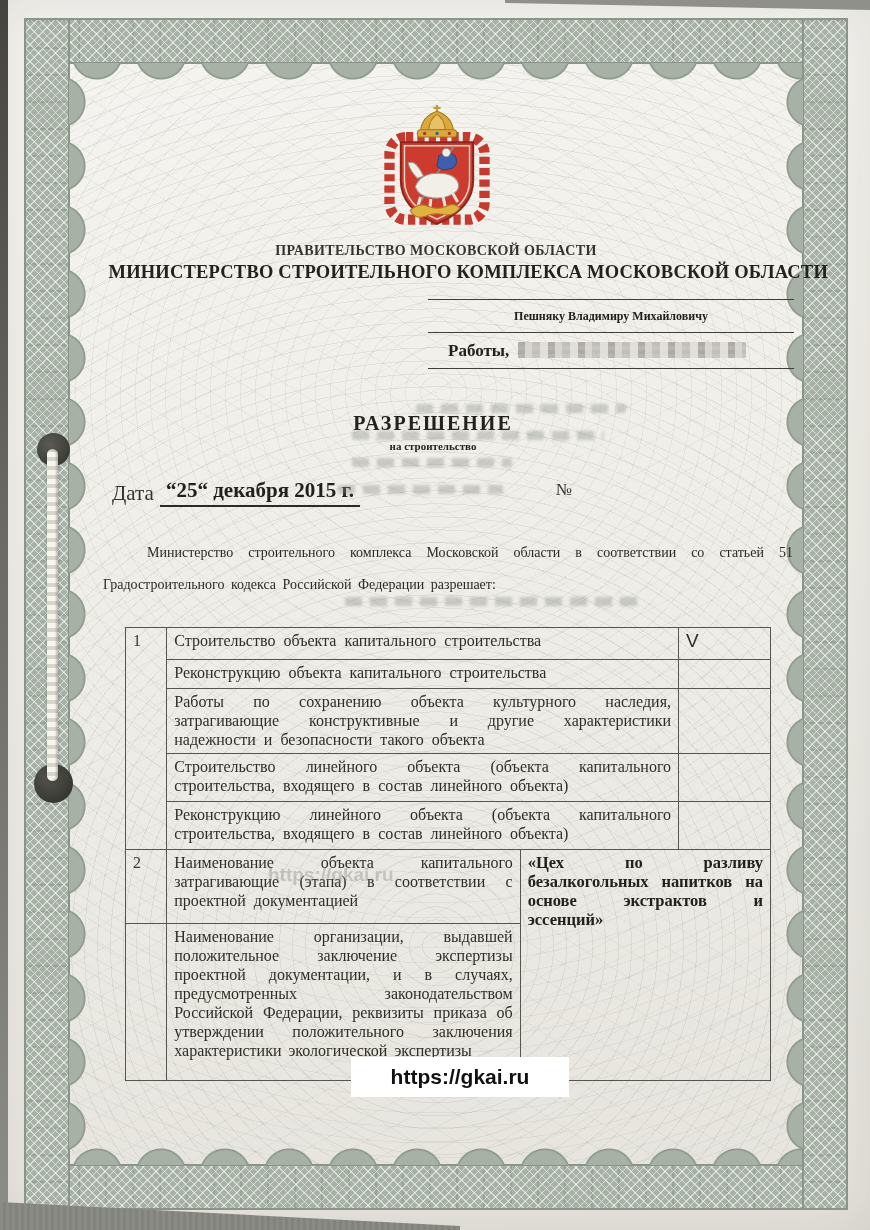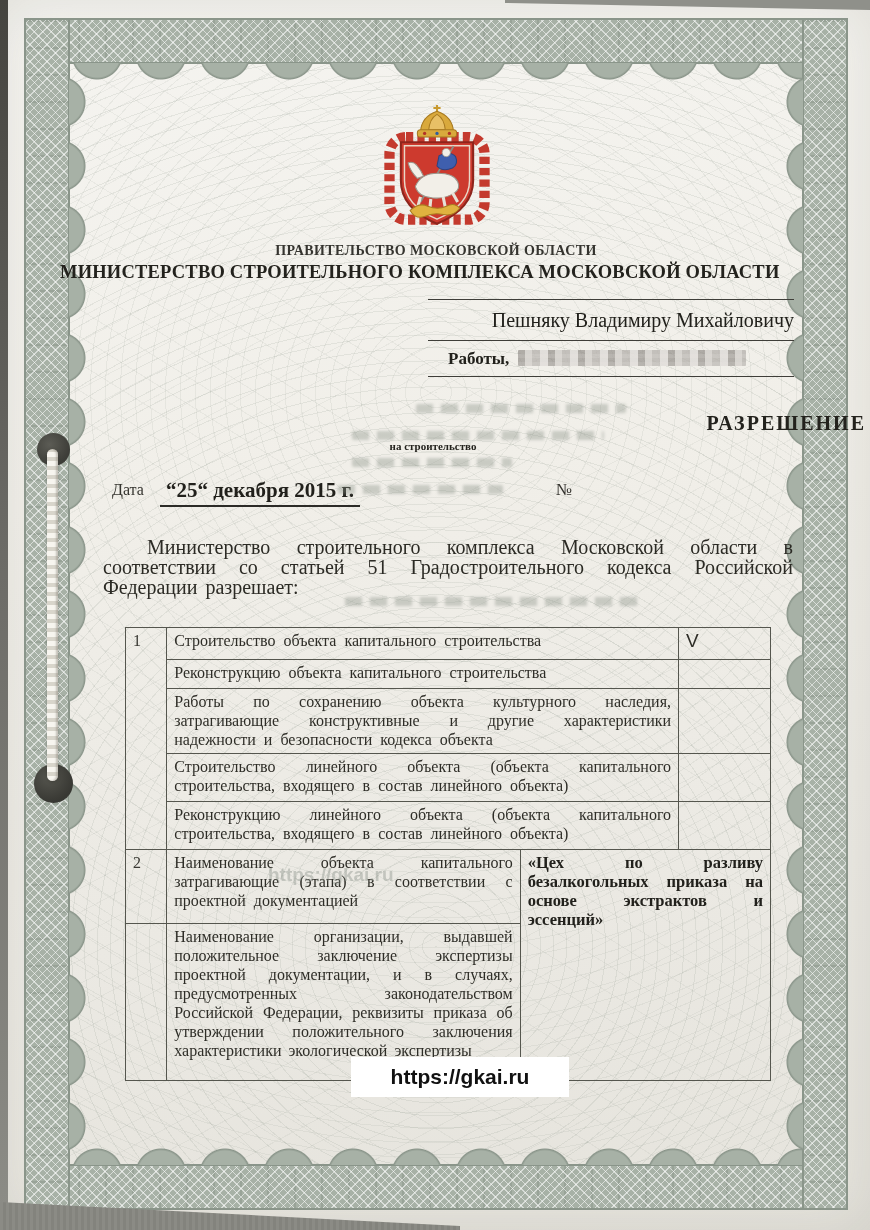--- a/index.html
+++ b/index.html
@@ -68,49 +68,49 @@
     background:radial-gradient(circle at 38% 35%, #5c5c55, #3d3d38 70%);}
   .hole-bottom{left:34px;top:764px;width:39px;height:39px;
     background:radial-gradient(circle at 38% 35%, #55554e, #383833 70%);}
   .thread{position:absolute;left:47px;top:449px;width:11px;height:332px;border-radius:6px;
     background:repeating-linear-gradient(0deg,#f7f5ef 0 5px,#d8d5cb 5px 9px);
     box-shadow:0 1px 3px rgba(40,40,35,.35), inset -2px 0 2px rgba(120,115,105,.4);}
 
   
   .gov-line{position:absolute;left:80px;right:78px;top:243px;text-align:center;
     font-size:14px;font-weight:bold;letter-spacing:.4px;color:#35342f;}
-  .ministry-line{position:absolute;left:60px;right:42px;top:262px;text-align:left;
+  .ministry-line{position:absolute;left:60px;right:42px;top:262px;text-align:right;
     font-size:18.5px;font-weight:bold;letter-spacing:.2px;color:#23221d;}
 
   .addressee{position:absolute;left:428px;top:299px;width:366px;}
   .addr-rule{height:0;border-top:1.6px solid #3f3e39;}
-  .addr-name{font-size:20px;font-weight:normal;text-align:right;padding:9px 0 8px 0;color:#21201b;}
+  .addr-name{font-size:12px;font-weight:bold;text-align:center;padding:9px 0 8px 0;color:#21201b;}
   .addr-city{font-size:17px;font-weight:bold;text-align:left;padding:8px 0 7px 20px;color:#21201b;}
   .redacted{display:inline-block;height:16px;vertical-align:-2px;border-radius:1px;
     background-image:
       repeating-linear-gradient(90deg, rgba(150,145,140,.65) 0 7px, rgba(214,211,206,.9) 7px 14px, rgba(186,182,177,.75) 14px 22px, rgba(225,222,218,.9) 22px 30px),
       repeating-linear-gradient(0deg, rgba(255,255,255,.35) 0 4px, rgba(90,88,84,.12) 4px 8px);}
   .address-redacted{width:228px;margin-left:9px;}
   .number-redacted{width:106px;margin-left:2px;height:15px;}
 
-  .doc-title{position:absolute;left:0;right:4px;top:412px;text-align:right;
+  .doc-title{position:absolute;left:0;right:4px;top:412px;text-align:center;
     font-size:20px;font-weight:bold;letter-spacing:2px;color:#23221d;}
   .doc-subtitle{position:absolute;left:0;right:4px;top:440px;text-align:center;
     font-size:11px;font-weight:bold;color:#23221d;}
 
   .meta-row{position:absolute;left:0;top:478px;width:870px;height:30px;}
-  .date-label{position:absolute;left:112px;top:3px;font-size:16px;color:#34332e;}
+  .date-label{position:absolute;left:112px;top:3px;font-size:21px;color:#34332e;}
   .date-value{position:absolute;left:160px;top:0;font-size:21px;font-weight:bold;color:#21201b;
     border-bottom:2px solid #2c2b27;padding:0 6px 2px 6px;}
   .num-label{position:absolute;left:556px;top:2px;font-size:17px;color:#34332e;}
   .num-value{position:absolute;left:584px;top:0;width:182px;font-size:17.5px;font-weight:bold;color:#21201b;
     border-bottom:2px solid #2c2b27;padding:0 0 2px 2px;}
 
   .intro{position:absolute;left:103px;top:537px;width:690px;
-    font-size:20px;line-height:20px;text-align:justify;text-indent:44px;word-spacing:3px;color:#2b2a24;}
+    font-size:14px;line-height:32px;text-align:justify;text-indent:44px;word-spacing:3px;color:#2b2a24;}
 
   
   table.permit{position:absolute;left:125px;top:627px;width:646px;border-collapse:collapse;
     font-size:16px;color:#2e2d27;}
   table.permit td{border:1.4px solid #55564e;vertical-align:top;padding:3px 7px 4px 7px;
     line-height:19px;text-align:justify;}
   td.numcell{width:28px;text-align:center;padding-top:4px;font-size:16px;color:#3a3933;}
   td.checkcell{width:80px;text-align:center;font-family:"Liberation Sans",sans-serif;
     font-size:19px;color:#2e2d27;padding-top:5px;}
   td.wide{word-spacing:4px;}
@@ -219,35 +219,35 @@
           <tr class="r-a">
         <td class="numcell" rowspan="5">1</td>
         <td class="wide" colspan="2">Строительство объекта капитального строительства</td>
         <td class="checkcell">V</td>
       </tr>
       <tr class="r-b">
         <td class="wide" colspan="2">Реконструкцию объекта капитального строительства</td>
         <td class="checkcell"></td>
       </tr>
       <tr class="r-c">
-        <td class="wide" colspan="2">Работы по сохранению объекта культурного наследия, затрагивающие конструктивные и другие характеристики надежности и безопасности кодекса объекта</td>
+        <td class="wide" colspan="2">Работы по сохранению объекта культурного наследия, затрагивающие конструктивные и другие характеристики надежности и безопасности такого объекта</td>
         <td class="checkcell"></td>
       </tr>
       <tr class="r-d">
         <td class="wide" colspan="2">Строительство линейного объекта (объекта капитального строительства, входящего в состав линейного объекта)</td>
         <td class="checkcell"></td>
       </tr>
       <tr class="r-e">
         <td class="wide" colspan="2">Реконструкцию линейного объекта (объекта капитального строительства, входящего в состав линейного объекта)</td>
         <td class="checkcell"></td>
       </tr>
       <tr>
         <td class="numcell">2</td>
         <td class="label2">Наименование объекта капитального затрагивающие (этапа) в соответствии с проектной документацией</td>
-        <td class="valuecell" colspan="2" rowspan="2">«Цех по разливу безалкогольных приказа на основе экстрактов и эссенций»</td>
+        <td class="valuecell" colspan="2" rowspan="2">«Цех по разливу безалкогольных напитков на основе экстрактов и эссенций»</td>
       </tr>
       <tr>
         <td class="numcell"></td>
         <td class="label3">Наименование организации, выдавшей положительное заключение экспертизы проектной документации, и в случаях, предусмотренных законодательством Российской Федерации, реквизиты приказа об утверждении положительного заключения характеристики экологической экспертизы</td>
       </tr>
     </tbody>
       </table>
 
     <div class="ghost-mark">https://gkai.ru</div>
 

